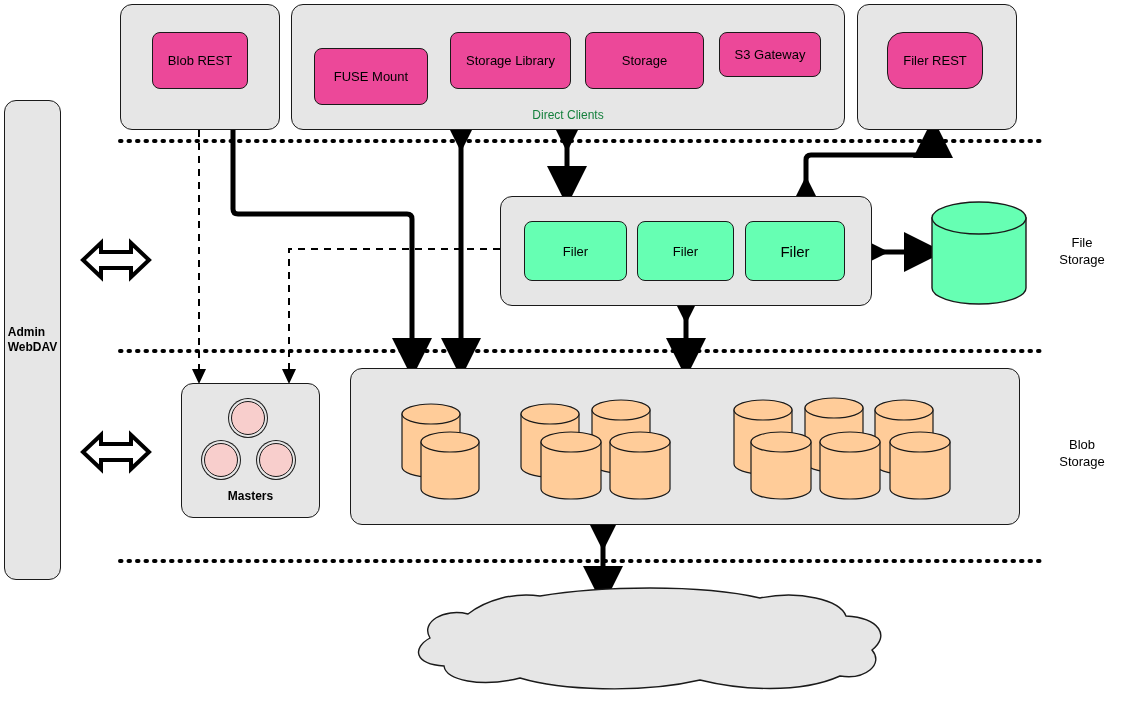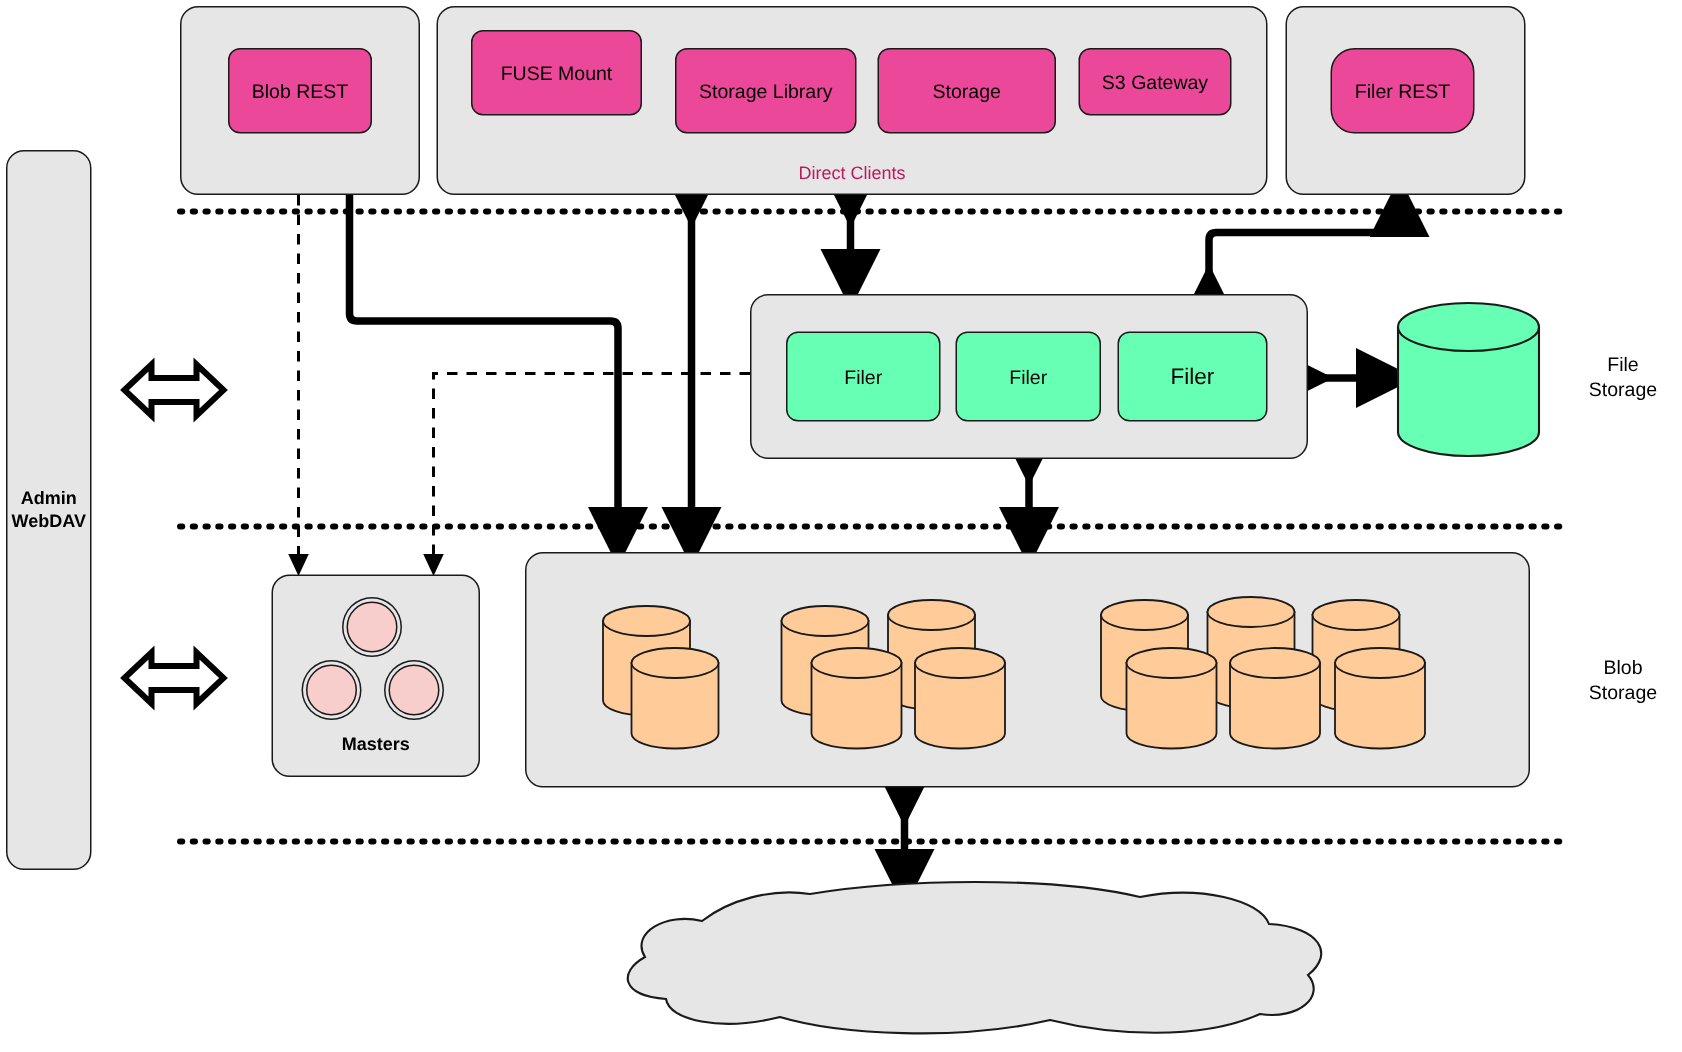--- a/index.html
+++ b/index.html
@@ -25,21 +25,21 @@
     background: #E6E6E6;
     border: 1px solid #1a1a1a;
     border-radius: 12px;
   }
   .group-label {
     position: absolute;
     left: 0; right: 0;
     bottom: 7px;
     text-align: center;
     font-size: 12px;
-    color: #be185d;
+    color: #15803d;
   }
 
   
   .box-orange {
     background: #ec4899;
     border: 1px solid #1a1a1a;
     border-radius: 8px;
     display: flex; align-items: center; justify-content: center;
     font-size: 13px; color: #000; text-align: center;
   }
@@ -52,21 +52,21 @@
     font-size: 13px; color: #000; text-align: center;
   }
 
   
   .sidebar {
     background: #E6E6E6;
     border: 1px solid #1a1a1a;
     border-radius: 12px;
     display: flex; align-items: center; justify-content: center;
     font-size: 12px; font-weight: bold; color: #000;
-    text-align: center; line-height: 1.25;
+    line-height: 1.25;
   }
 
   
   .side-label {
     font-size: 13px; color: #000; text-align: center; line-height: 1.3;
   }
 
   
   .master-circle {
     position: absolute;
@@ -147,21 +147,21 @@
 
   <div class="node group" style="left:120px; top:4px; width:160px; height:126px;">
   </div>
   <div class="node box-orange" style="left:152px; top:32px; width:96px; height:57px;">
     <span>Blob REST</span>
   </div>
 
   <div class="node group" style="left:291px; top:4px; width:554px; height:126px;">
     <div class="group-label">Direct Clients</div>
   </div>
-  <div class="node box-orange" style="left:314px; top:20px; width:114px; height:57px;">
+  <div class="node box-orange" style="left:314px; top:48px; width:114px; height:57px;">
     <span>FUSE Mount</span>
   </div>
   <div class="node box-orange" style="left:450px; top:32px; width:121px; height:57px;">
     <span>Storage Library</span>
   </div>
   <div class="node box-orange" style="left:585px; top:32px; width:119px; height:57px;">
     <span>Storage</span>
   </div>
   <div class="node box-orange" style="left:719px; top:32px; width:102px; height:45px;">
     <span>S3 Gateway</span>

